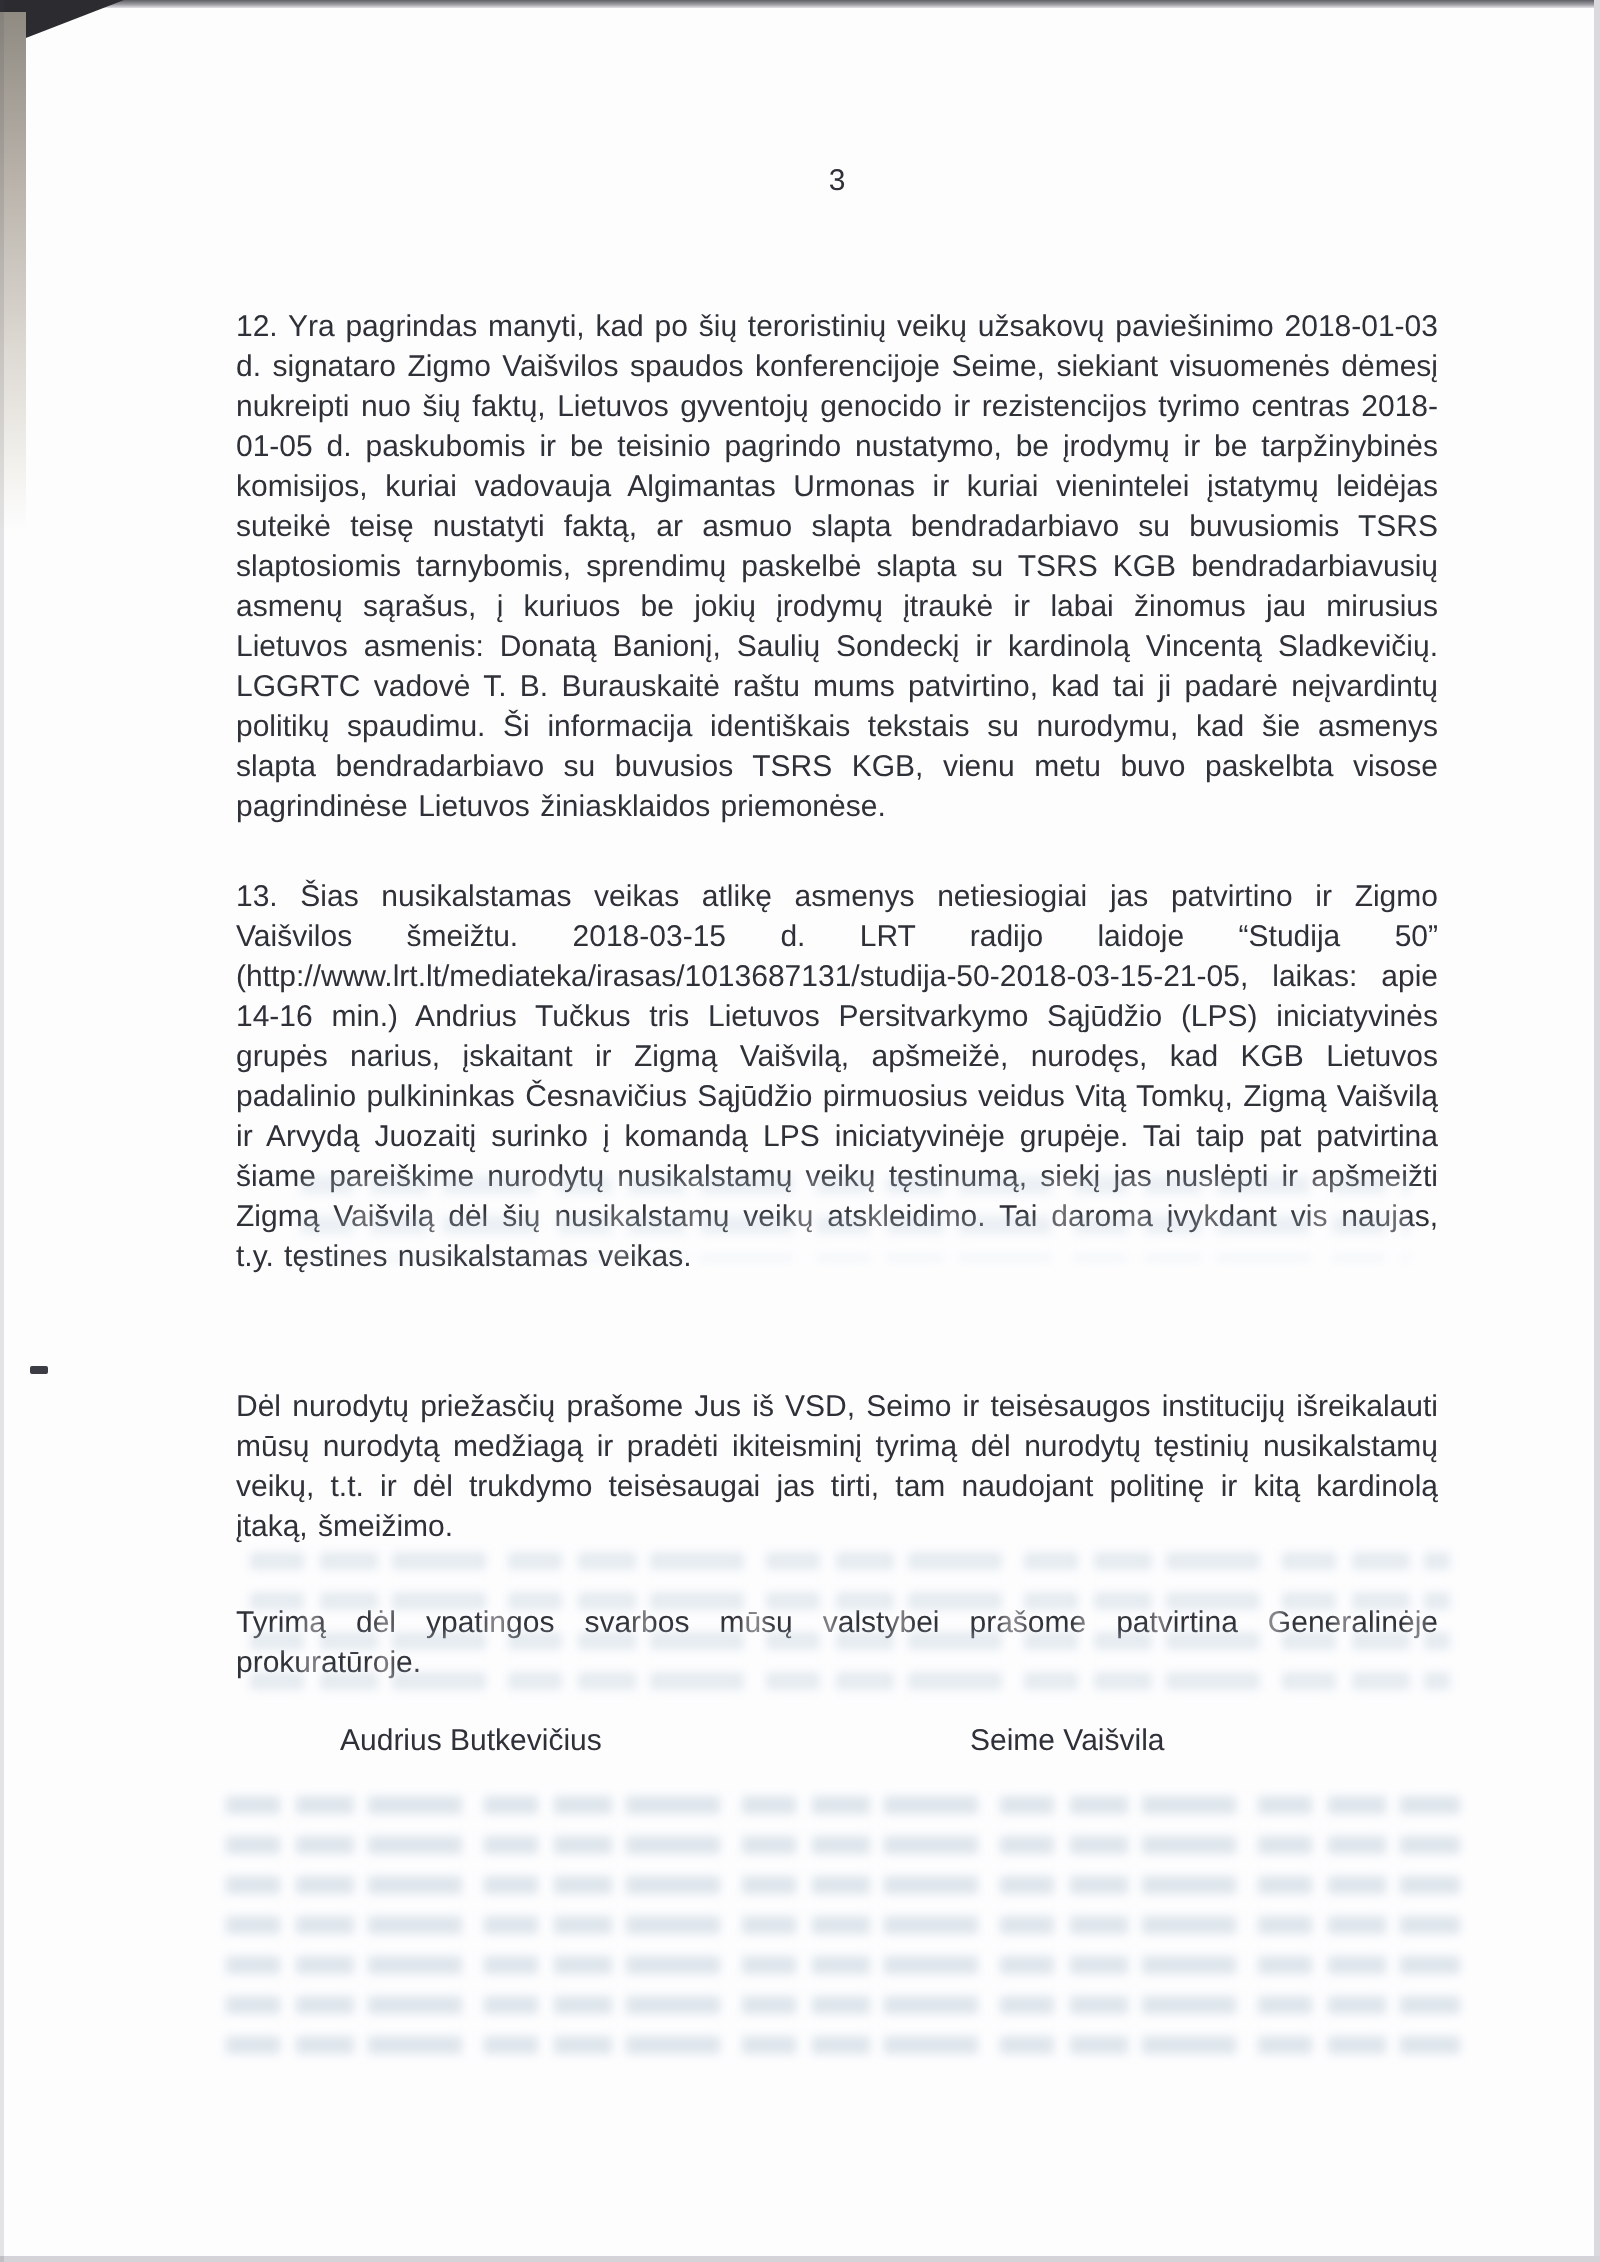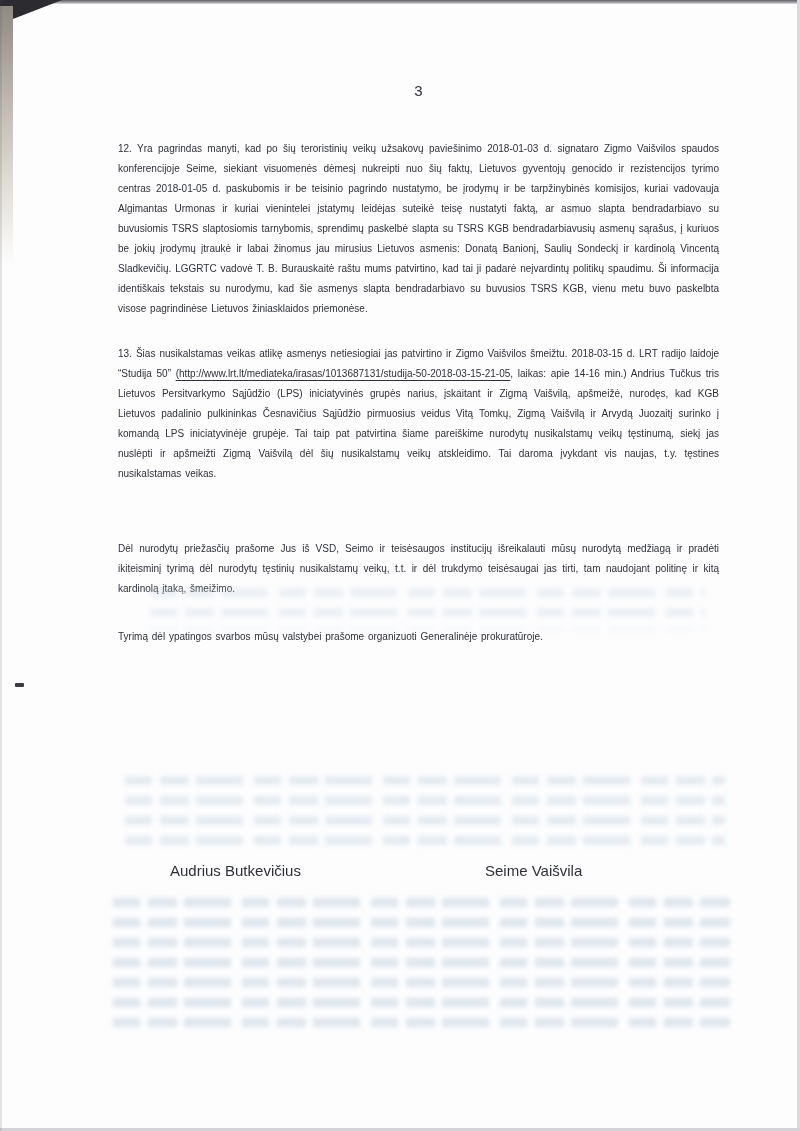--- a/index.html
+++ b/index.html
@@ -18,27 +18,27 @@
   .corner-tl{position:absolute;left:0;top:0;width:62px;height:24px;
     background:#2b2b30;clip-path:polygon(0 0,100% 0,0 100%);}
   .edge-left-strip{position:absolute;left:0;top:6px;width:13px;height:260px;
     background:linear-gradient(180deg,#8f8a82 0%,#bcb6ae 35%,#ddd9d3 65%,#f5f4f1 90%,#fdfdfe 100%);}
   .edge-left-line{position:absolute;left:0;top:0;width:2px;height:1131px;background:rgba(70,70,78,.14);}
   .dash-artifact{position:absolute;left:15px;top:683px;width:9px;height:4px;
     background:#3c3c44;border-radius:1px;}
   
   .page-number{position:absolute;left:118px;top:82px;width:601px;
     text-align:center;font-size:15px;}
-  .content{position:absolute;left:118px;top:139px;width:601px;
-    font-size:10px;line-height:20px;}
+  .content{position:absolute;left:118px;top:154px;width:601px;
+    font-size:15px;line-height:20px;}
   .content p{margin:0;text-align:justify;word-spacing:1px;}
   .para-13{margin-top:25px !important;}
   .para-request{margin-top:55px !important;}
   .para-closing{margin-top:28px !important;}
-  .doc-link{text-decoration:underline;text-underline-offset:3px;}
+  .doc-link{text-underline-offset:3px;}
   .signatures{position:absolute;left:0;top:862px;width:664px;height:24px;font-size:15px;}
   .sig-left{position:absolute;left:170px;top:0;}
   .sig-right{position:absolute;left:485px;top:0;}
   
   .ghost{position:absolute;filter:blur(2.4px);pointer-events:none;
     background:repeating-linear-gradient(180deg,
       rgba(187,203,216,.85) 0 9px,rgba(255,255,255,0) 9px 20px);}
   .ghost::after{content:"";position:absolute;inset:0;
     background:repeating-linear-gradient(90deg,
       rgba(253,253,254,0) 0 27px,#fdfdfe 27px 35px,
@@ -63,21 +63,21 @@
 
   <div class="page-number">3</div>
 
   <div class="content">
     <p>12. Yra pagrindas manyti, kad po šių teroristinių veikų užsakovų paviešinimo 2018-01-03 d. signataro Zigmo Vaišvilos spaudos konferencijoje Seime, siekiant visuomenės dėmesį nukreipti nuo šių faktų, Lietuvos gyventojų genocido ir rezistencijos tyrimo centras 2018-01-05 d. paskubomis ir be teisinio pagrindo nustatymo, be įrodymų ir be tarpžinybinės komisijos, kuriai vadovauja Algimantas Urmonas ir kuriai vienintelei įstatymų leidėjas suteikė teisę nustatyti faktą, ar asmuo slapta bendradarbiavo su buvusiomis TSRS slaptosiomis tarnybomis, sprendimų paskelbė slapta su TSRS KGB bendradarbiavusių asmenų sąrašus, į kuriuos be jokių įrodymų įtraukė ir labai žinomus jau mirusius Lietuvos asmenis: Donatą Banionį, Saulių Sondeckį ir kardinolą Vincentą Sladkevičių. LGGRTC vadovė T. B. Burauskaitė raštu mums patvirtino, kad tai ji padarė neįvardintų politikų spaudimu. Ši informacija identiškais tekstais su nurodymu, kad šie asmenys slapta bendradarbiavo su buvusios TSRS KGB, vienu metu buvo paskelbta visose pagrindinėse Lietuvos žiniasklaidos priemonėse.</p>
 
     <p class="para-13"><span>13. Šias nusikalstamas veikas atlikę asmenys netiesiogiai jas patvirtino ir Zigmo Vaišvilos šmeižtu. 2018-03-15 d. LRT radijo laidoje “Studija 50” </span><span class="doc-link">(http://www.lrt.lt/mediateka/irasas/1013687131/studija-50-2018-03-15-21-05</span><span>, laikas: apie 14-16 min.) Andrius Tučkus tris Lietuvos Persitvarkymo Sąjūdžio (LPS) iniciatyvinės grupės narius, įskaitant ir Zigmą Vaišvilą, apšmeižė, nurodęs, kad KGB Lietuvos padalinio pulkininkas Česnavičius Sąjūdžio pirmuosius veidus Vitą Tomkų, Zigmą Vaišvilą ir Arvydą Juozaitį surinko į komandą LPS iniciatyvinėje grupėje. Tai taip pat patvirtina šiame pareiškime nurodytų nusikalstamų veikų tęstinumą, siekį jas nuslėpti ir apšmeižti Zigmą Vaišvilą dėl šių nusikalstamų veikų atskleidimo. Tai daroma įvykdant vis naujas, t.y. tęstines nusikalstamas veikas.</span></p>
 
     <p class="para-request">Dėl nurodytų priežasčių prašome Jus iš VSD, Seimo ir teisėsaugos institucijų išreikalauti mūsų nurodytą medžiagą ir pradėti ikiteisminį tyrimą dėl nurodytų tęstinių nusikalstamų veikų, t.t. ir dėl trukdymo teisėsaugai jas tirti, tam naudojant politinę ir kitą kardinolą įtaką, šmeižimo.</p>
 
-    <p class="para-closing">Tyrimą dėl ypatingos svarbos mūsų valstybei prašome organizuoti Generalinėje prokuratūroje.</p>
+    <p class="para-closing">Tyrimą dėl ypatingos svarbos mūsų valstybei prašome patvirtina Generalinėje prokuratūroje.</p>
   </div>
 
   <div class="signatures">
     <span class="sig-left">Audrius Butkevičius</span>
     <span class="sig-right">Seime Vaišvila</span>
   </div>
 
   <div class="ghost ghost-a"></div>
   <div class="ghost ghost-b"></div>
   <div class="ghost ghost-c"></div>

